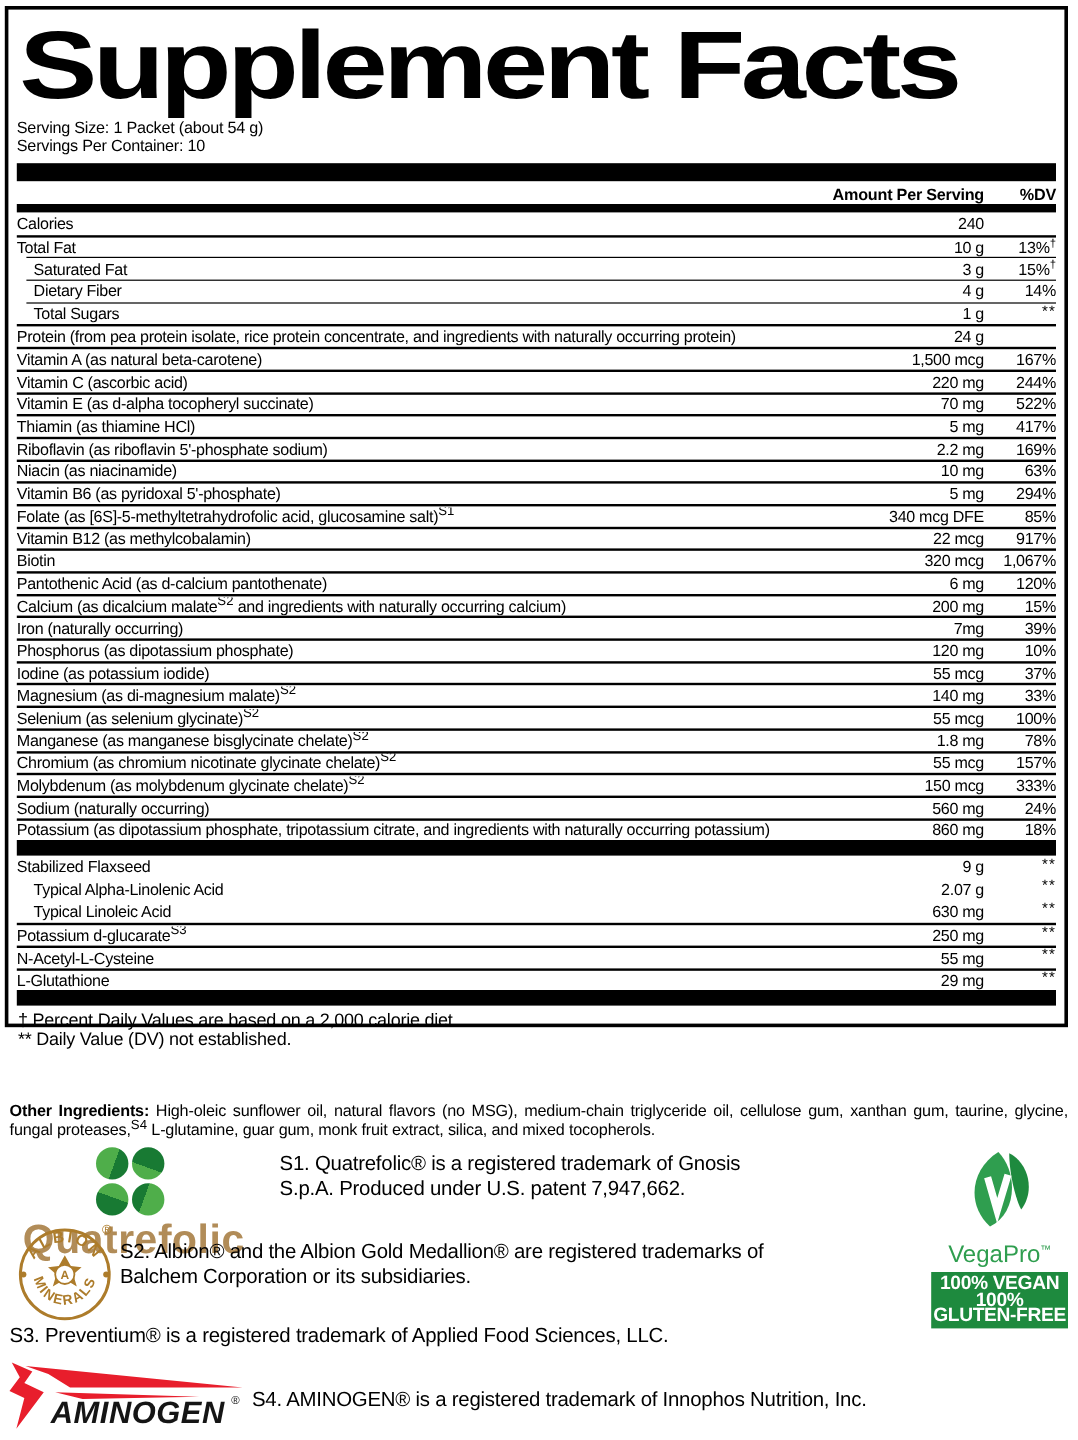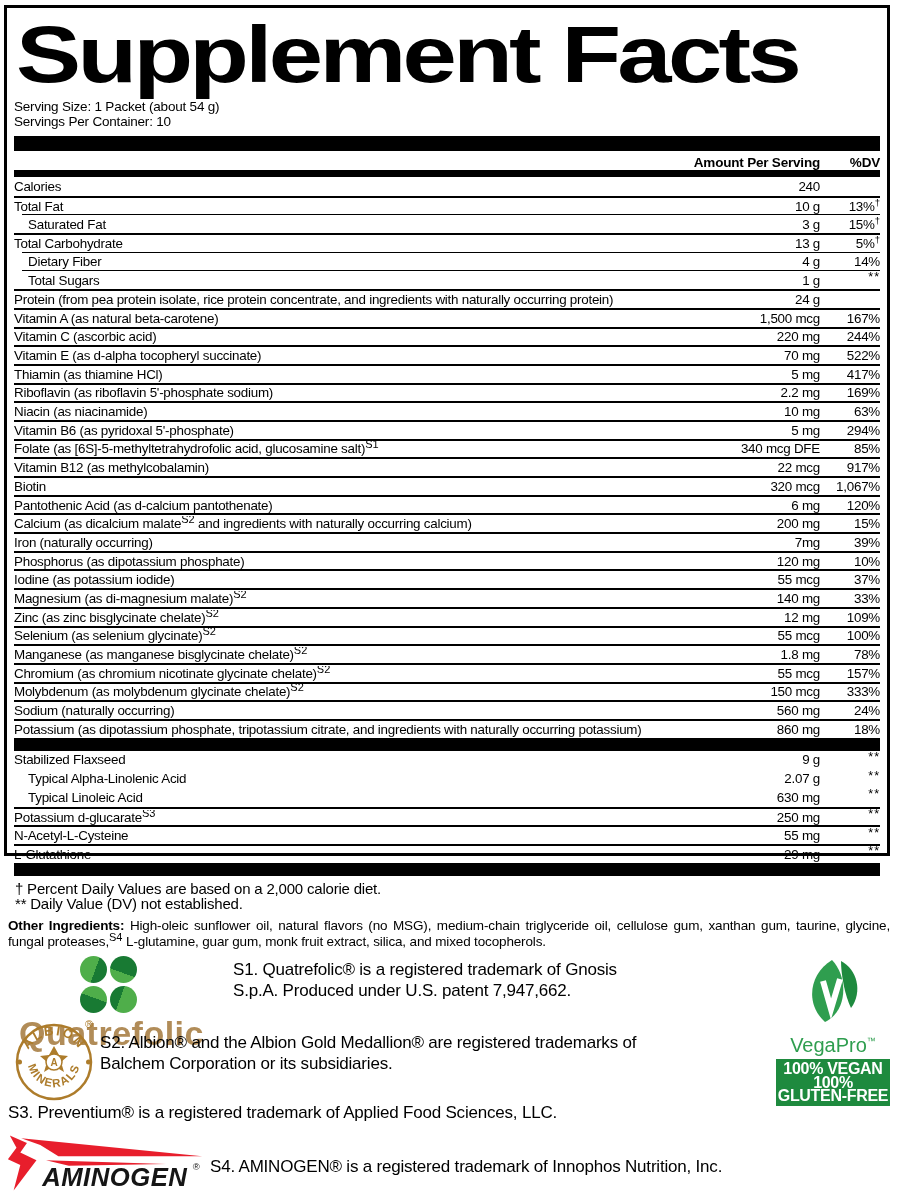--- a/index.html
+++ b/index.html
@@ -98,25 +98,20 @@
       <div class="row">
         <span class="c-name">Total Fat</span>
         <span class="c-amt">10 g</span>
         <span class="c-dv">13%<sup class="dag">†</sup></span>
       </div>
       <div class="row thin indent">
         <span class="c-name">Saturated Fat</span>
         <span class="c-amt">3 g</span>
         <span class="c-dv">15%<sup class="dag">†</sup></span>
       </div>
-      <div class="row">
-        <span class="c-name">Total Carbohydrate</span>
-        <span class="c-amt">13 g</span>
-        <span class="c-dv">5%<sup class="dag">†</sup></span>
-      </div>
       <div class="row thin indent">
         <span class="c-name">Dietary Fiber</span>
         <span class="c-amt">4 g</span>
         <span class="c-dv">14%</span>
       </div>
       <div class="row thin indent">
         <span class="c-name">Total Sugars</span>
         <span class="c-amt">1 g</span>
         <span class="c-dv"><span class="stars">**</span></span>
       </div>
@@ -197,25 +192,20 @@
       </div>
       <div class="row">
         <span class="c-name">Iodine (as potassium iodide)</span>
         <span class="c-amt">55 mcg</span>
         <span class="c-dv">37%</span>
       </div>
       <div class="row">
         <span class="c-name">Magnesium (as di-magnesium malate)<sup>S2</sup></span>
         <span class="c-amt">140 mg</span>
         <span class="c-dv">33%</span>
-      </div>
-      <div class="row">
-        <span class="c-name">Zinc (as zinc bisglycinate chelate)<sup>S2</sup></span>
-        <span class="c-amt">12 mg</span>
-        <span class="c-dv">109%</span>
       </div>
       <div class="row">
         <span class="c-name">Selenium (as selenium glycinate)<sup>S2</sup></span>
         <span class="c-amt">55 mcg</span>
         <span class="c-dv">100%</span>
       </div>
       <div class="row">
         <span class="c-name">Manganese (as manganese bisglycinate chelate)<sup>S2</sup></span>
         <span class="c-amt">1.8 mg</span>
         <span class="c-dv">78%</span>

